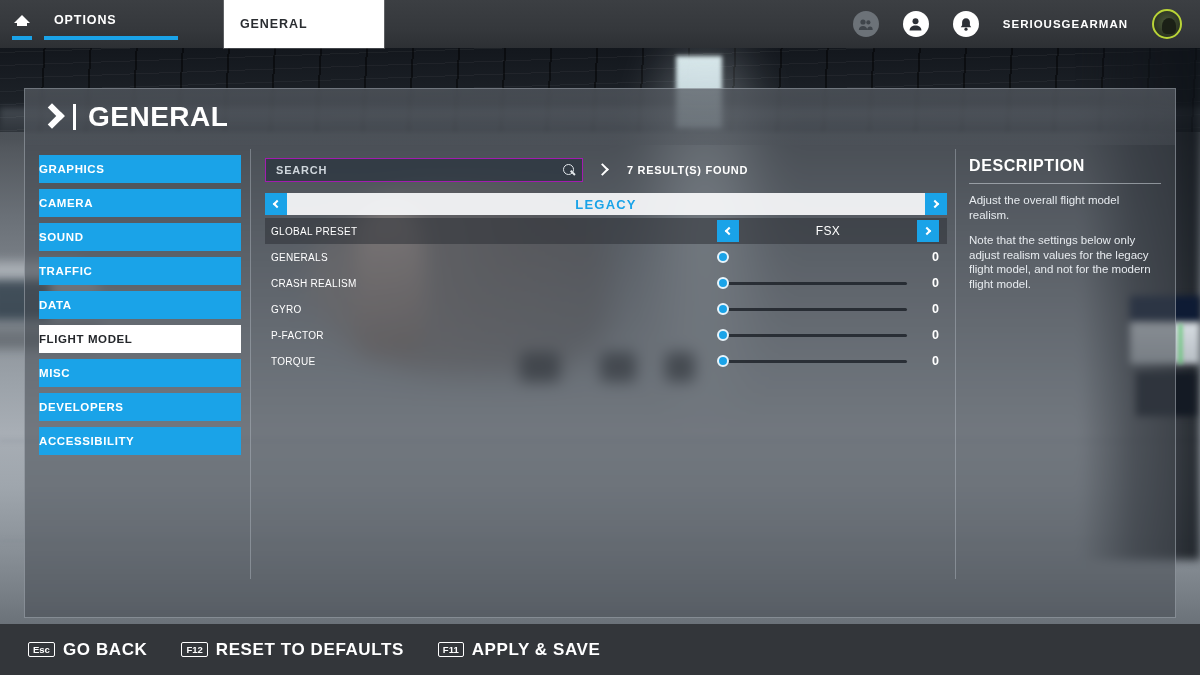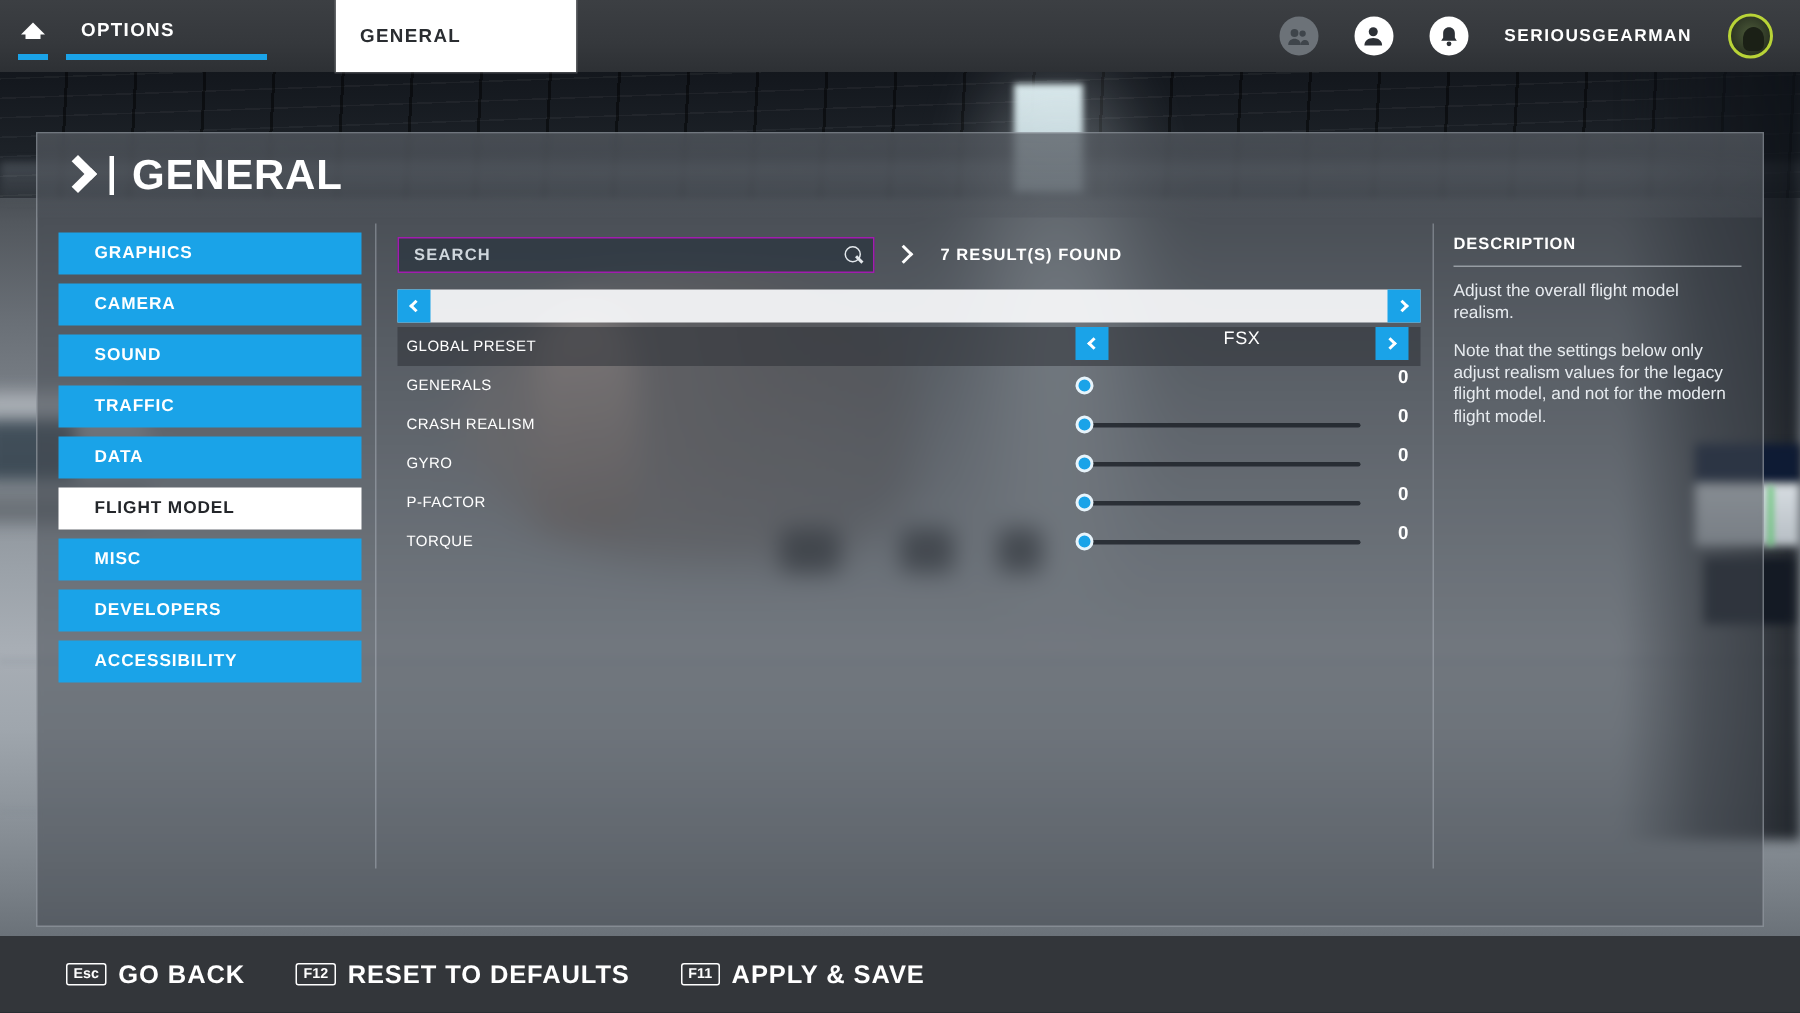--- a/index.html
+++ b/index.html
@@ -173,21 +173,21 @@
   .dlg-title{ color:#fff; font-size:28px; font-weight:bold; letter-spacing:.5px; }
 
   .dlg-body{ display:flex; height:444px; padding:0 0 0 0; }
 
   
   .sidebar{
     width:226px; padding:10px 0 0 14px; position:relative;
   }
   .side-item{
     width:202px; height:28px; margin-bottom:6px;
-    background:#1aa3e8; display:flex; align-items:center; padding-left:24px;
+    background:#1aa3e8; display:flex; align-items:center; padding-left:0;
   }
   .side-item span{ color:#fff; font-size:11.5px; font-weight:bold; letter-spacing:.6px; }
   .side-item.active{ background:#fff; }
   .side-item.active span{ color:#23262a; }
   .side-div{
     position:absolute; right:0; top:4px; width:1px; height:430px;
     background:rgba(190,198,206,.40);
   }
 
   
@@ -241,21 +241,21 @@
   
   .srow{
     height:26px; display:flex; align-items:center; position:relative;
   }
   .srow.banded{ background:rgba(45,49,55,.55); }
   .srow .label{
     color:#fff; font-size:10px; letter-spacing:.3px; padding-left:6px;
   }
   .ctrl{
     position:absolute; right:8px; top:0; height:26px; width:222px;
-    display:flex; align-items:flex-start;
+    display:flex; align-items:center;
   }
   
   .dd-btn{
     width:22px; height:22px; background:#1aa3e8;
     display:flex; align-items:center; justify-content:center; flex:0 0 auto;
   }
   .dd-val{
     flex:1; text-align:center; color:#fff; font-size:12px; letter-spacing:.4px;
   }
   
@@ -276,28 +276,28 @@
   }
 
   
   .descpanel{
     width:220px; padding:12px 14px 0 14px; position:relative;
   }
   .desc-div{
     position:absolute; left:0; top:4px; width:1px; height:430px;
     background:rgba(190,198,206,.40);
   }
-  .desc-title{ color:#fff; font-size:11px; font-weight:bold; letter-spacing:.6px; }
+  .desc-title{ color:#fff; font-size:16px; font-weight:bold; letter-spacing:.6px; }
   .desc-rule{ height:1px; background:rgba(210,216,222,.55); margin:8px 0 9px; }
   .desc-p{ color:#e7ebef; font-size:11.5px; line-height:14.5px; margin-bottom:11px; }
 
   
   #footer{
     position:absolute; left:0; bottom:0; width:1200px; height:51px;
-    background:#33363a; display:flex; align-items:center; padding-left:44px; gap:34px;
+    background:#33363a; display:flex; align-items:center; padding-left:28px; gap:34px;
   }
   .fkey{ display:flex; align-items:center; gap:8px; }
   .keycap{
     border:1.5px solid #fff; border-radius:2px; color:#fff;
     font-size:9.5px; font-weight:bold; padding:1.5px 4px; line-height:1;
   }
   .flabel{ color:#fff; font-size:17px; font-weight:bold; letter-spacing:.6px; }
 </style>
 </head>
 <body>
@@ -415,20 +415,21 @@
           <div class="mag"></div>
         </div>
         <div class="res-chev"></div>
         <div class="res-text">7 RESULT(S) FOUND</div>
       </div>
 
       <div class="cat-head">
         <div class="cat-arrow">
           <div class="ar left"></div>
         </div>
+        <div class="cat-title">LEGACY</div>
         <div class="cat-arrow r">
           <div class="ar right"></div>
         </div>
       </div>
 
       <div class="srow banded">
         <div class="label">GLOBAL PRESET</div>
         <div class="ctrl">
           <div class="dd-btn">
             <div class="ar left"></div>

